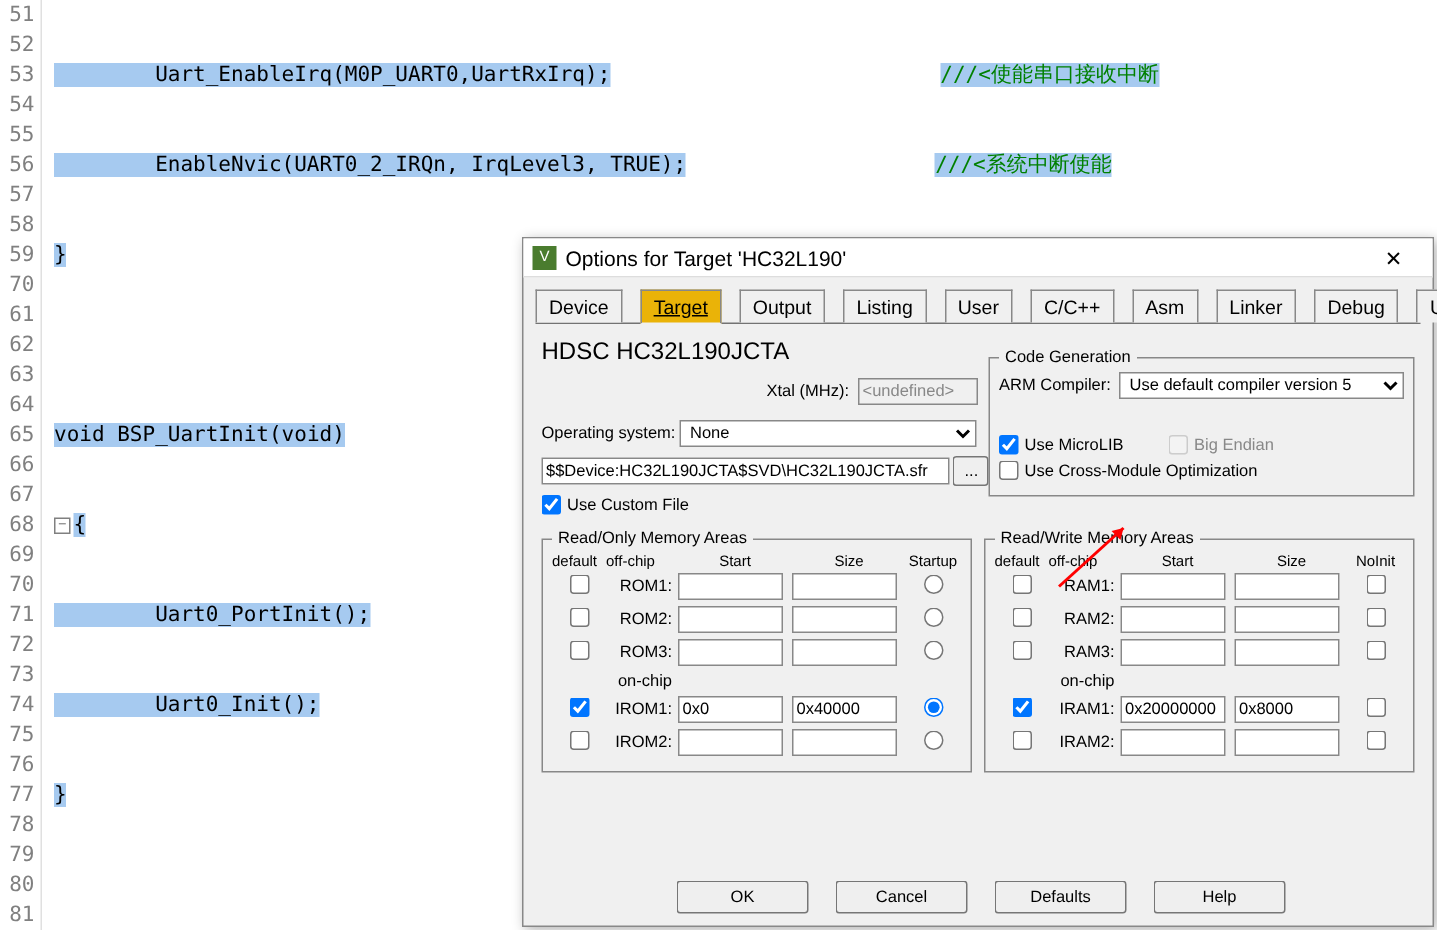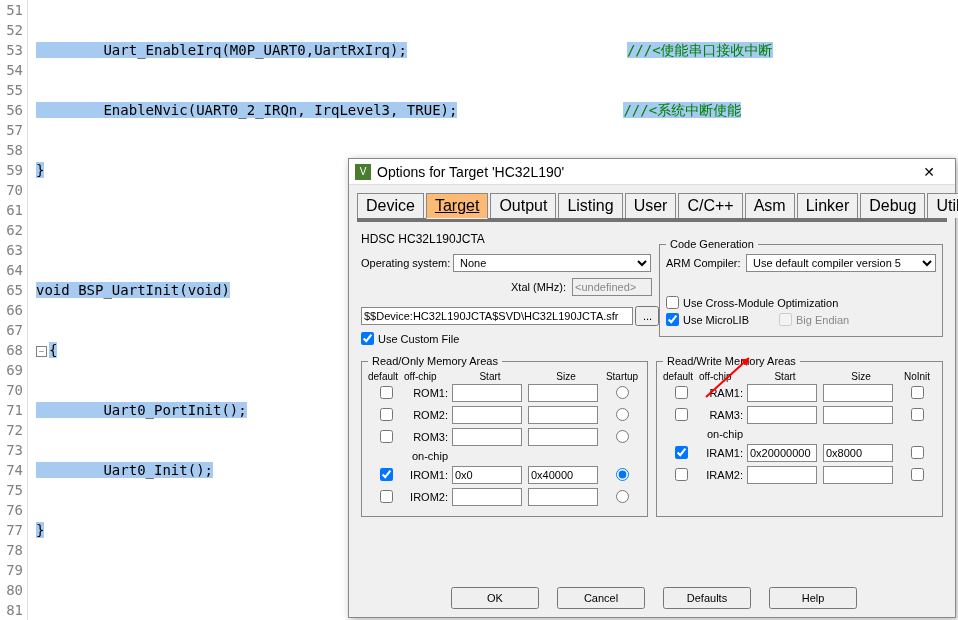--- a/index.html
+++ b/index.html
@@ -16,26 +16,26 @@
 .comment { color: #008000; }
 .fold { display: inline-block; width: 11px; height: 11px; border: 1px solid #808080; text-align: center; line-height: 9px; font-size: 9px; color: #808080; margin-right: 2px; vertical-align: middle; }
 
 
 .dialog { position: absolute; left: 348px; top: 158px; width: 608px; height: 460px; background: #f0f0f0; border: 1px solid #888; box-shadow: 2px 2px 8px rgba(0,0,0,0.3); }
 .titlebar { height: 26px; background: #fff; display: flex; align-items: center; padding: 0 6px; border-bottom: 1px solid #ddd; }
 .titlebar-icon { width: 16px; height: 16px; background: #4a7c2e; color: #fff; font-size: 10px; text-align: center; line-height: 16px; margin-right: 6px; }
 .titlebar-text { flex: 1; font-size: 14px; }
 .titlebar-close { width: 40px; text-align: center; font-size: 14px; cursor: pointer; }
 
-.tabs { display: flex; margin: 8px 8px 0 8px; border-bottom: 4px solid #737373; font-size: 16px; }
+.tabs { display: flex; margin: 8px 8px 0 8px; border-bottom: 1px solid #737373; font-size: 13px; gap: 10px; }
 .tab { padding: 3px 8px; border: 1px solid #888; border-bottom: none; margin-right: 2px; background: #f0f0f0; cursor: pointer; position: relative; }
-.tab.active { background: #fdba74; border-bottom: 1px solid #f0f0f0; margin-bottom: -1px; z-index: 1; text-decoration: underline; }
+.tab.active { background: #eab308; border-bottom: 1px solid #f0f0f0; margin-bottom: -1px; z-index: 1; text-decoration: underline; }
 
 .dialog-body { padding: 10px 12px; font-size: 11px; }
-.device-label { margin-bottom: 8px; font-size: 12px; }
+.device-label { margin-bottom: 8px; font-size: 16px; }
 
 .row { display: flex; align-items: center; margin-bottom: 6px; }
 .row label { display: inline-block; }
 .xtal-row { justify-content: flex-start; margin-left: 150px; margin-bottom: 10px; }
 .xtal-row input { width: 80px; margin-left: 6px; }
 
 .opsys-row label { width: 92px; }
 .opsys-row select { width: 198px; }
 
 .svf-label { margin-top: 6px; margin-bottom: 4px; }
@@ -167,55 +167,55 @@
     <div class="tab">Asm</div>
     <div class="tab">Linker</div>
     <div class="tab">Debug</div>
     <div class="tab">Utilities</div>
   </div>
 
   <div class="dialog-body">
     <div style="position:relative;">
       <div class="left-panel">
         <div class="device-label">HDSC HC32L190JCTA</div>
+        <div class="row xtal-row">
+          <label>Xtal (MHz):</label>
+          <input type="text" readonly="" value="&lt;undefined&gt;" style="">
+        </div>
         <div class="row opsys-row">
           <label>Operating system:</label>
           <select><option>None</option></select>
-        </div>
-        <div class="row xtal-row">
-          <label>Xtal (MHz):</label>
-          <input type="text" readonly="" value="&lt;undefined&gt;" style="">
         </div>
         <div class="row svf-row">
           <input type="text" value="$$Device:HC32L190JCTA$SVD\HC32L190JCTA.sfr" style="">
           <button class="svf-btn">...</button>
         </div>
         <div class="checkbox-row">
           <input type="checkbox" checked="" style="">
           <label>Use Custom File</label>
         </div>
       </div>
 
       <fieldset class="codegen">
         <legend>Code Generation</legend>
         <div class="codegen-row">
           <label>ARM Compiler:</label>
           <select><option>Use default compiler version 5</option></select>
         </div>
         <div style="height:14px"></div>
-        <div class="checkbox-row">
-          <input type="checkbox" style="">
-          <label>Use Cross-Module Optimization</label>
-        </div>
         <div class="checkbox-row">
           <input type="checkbox" checked="" style="">
           <label>Use MicroLIB</label>
           <span style="width:30px"></span>
           <input type="checkbox" disabled="" style="">
           <label class="disabled-text">Big Endian</label>
+        </div>
+        <div class="checkbox-row">
+          <input type="checkbox" style="">
+          <label>Use Cross-Module Optimization</label>
         </div>
       </fieldset>
 
       <svg class="arrow" width="60" height="50">
         <line x1="5" y1="45" x2="48" y2="6" stroke="#ff0000" stroke-width="2"></line>
         <polygon points="48,6 40,8 46,14" fill="#ff0000"></polygon>
       </svg>
     </div>
 
     <div class="mem-layout">
@@ -280,20 +280,27 @@
         </div>
         <div class="mem-row">
           <span class="c1"><input type="checkbox" style=""></span>
           <span class="c2">RAM1:</span>
           <span class="c3"><input type="text" style=""></span>
           <span class="c4"><input type="text" style=""></span>
           <span class="c5"><input type="checkbox" style=""></span>
         </div>
         <div class="mem-row">
           <span class="c1"><input type="checkbox" style=""></span>
+          <span class="c2">RAM2:</span>
+          <span class="c3"><input type="text" style=""></span>
+          <span class="c4"><input type="text" style=""></span>
+          <span class="c5"><input type="checkbox" style=""></span>
+        </div>
+        <div class="mem-row">
+          <span class="c1"><input type="checkbox" style=""></span>
           <span class="c2">RAM3:</span>
           <span class="c3"><input type="text" style=""></span>
           <span class="c4"><input type="text" style=""></span>
           <span class="c5"><input type="checkbox" style=""></span>
         </div>
         <div class="mem-row">
             <span class="c1"></span>
             <span class="c2">on-chip</span>
           </div>
         <div class="mem-row">

